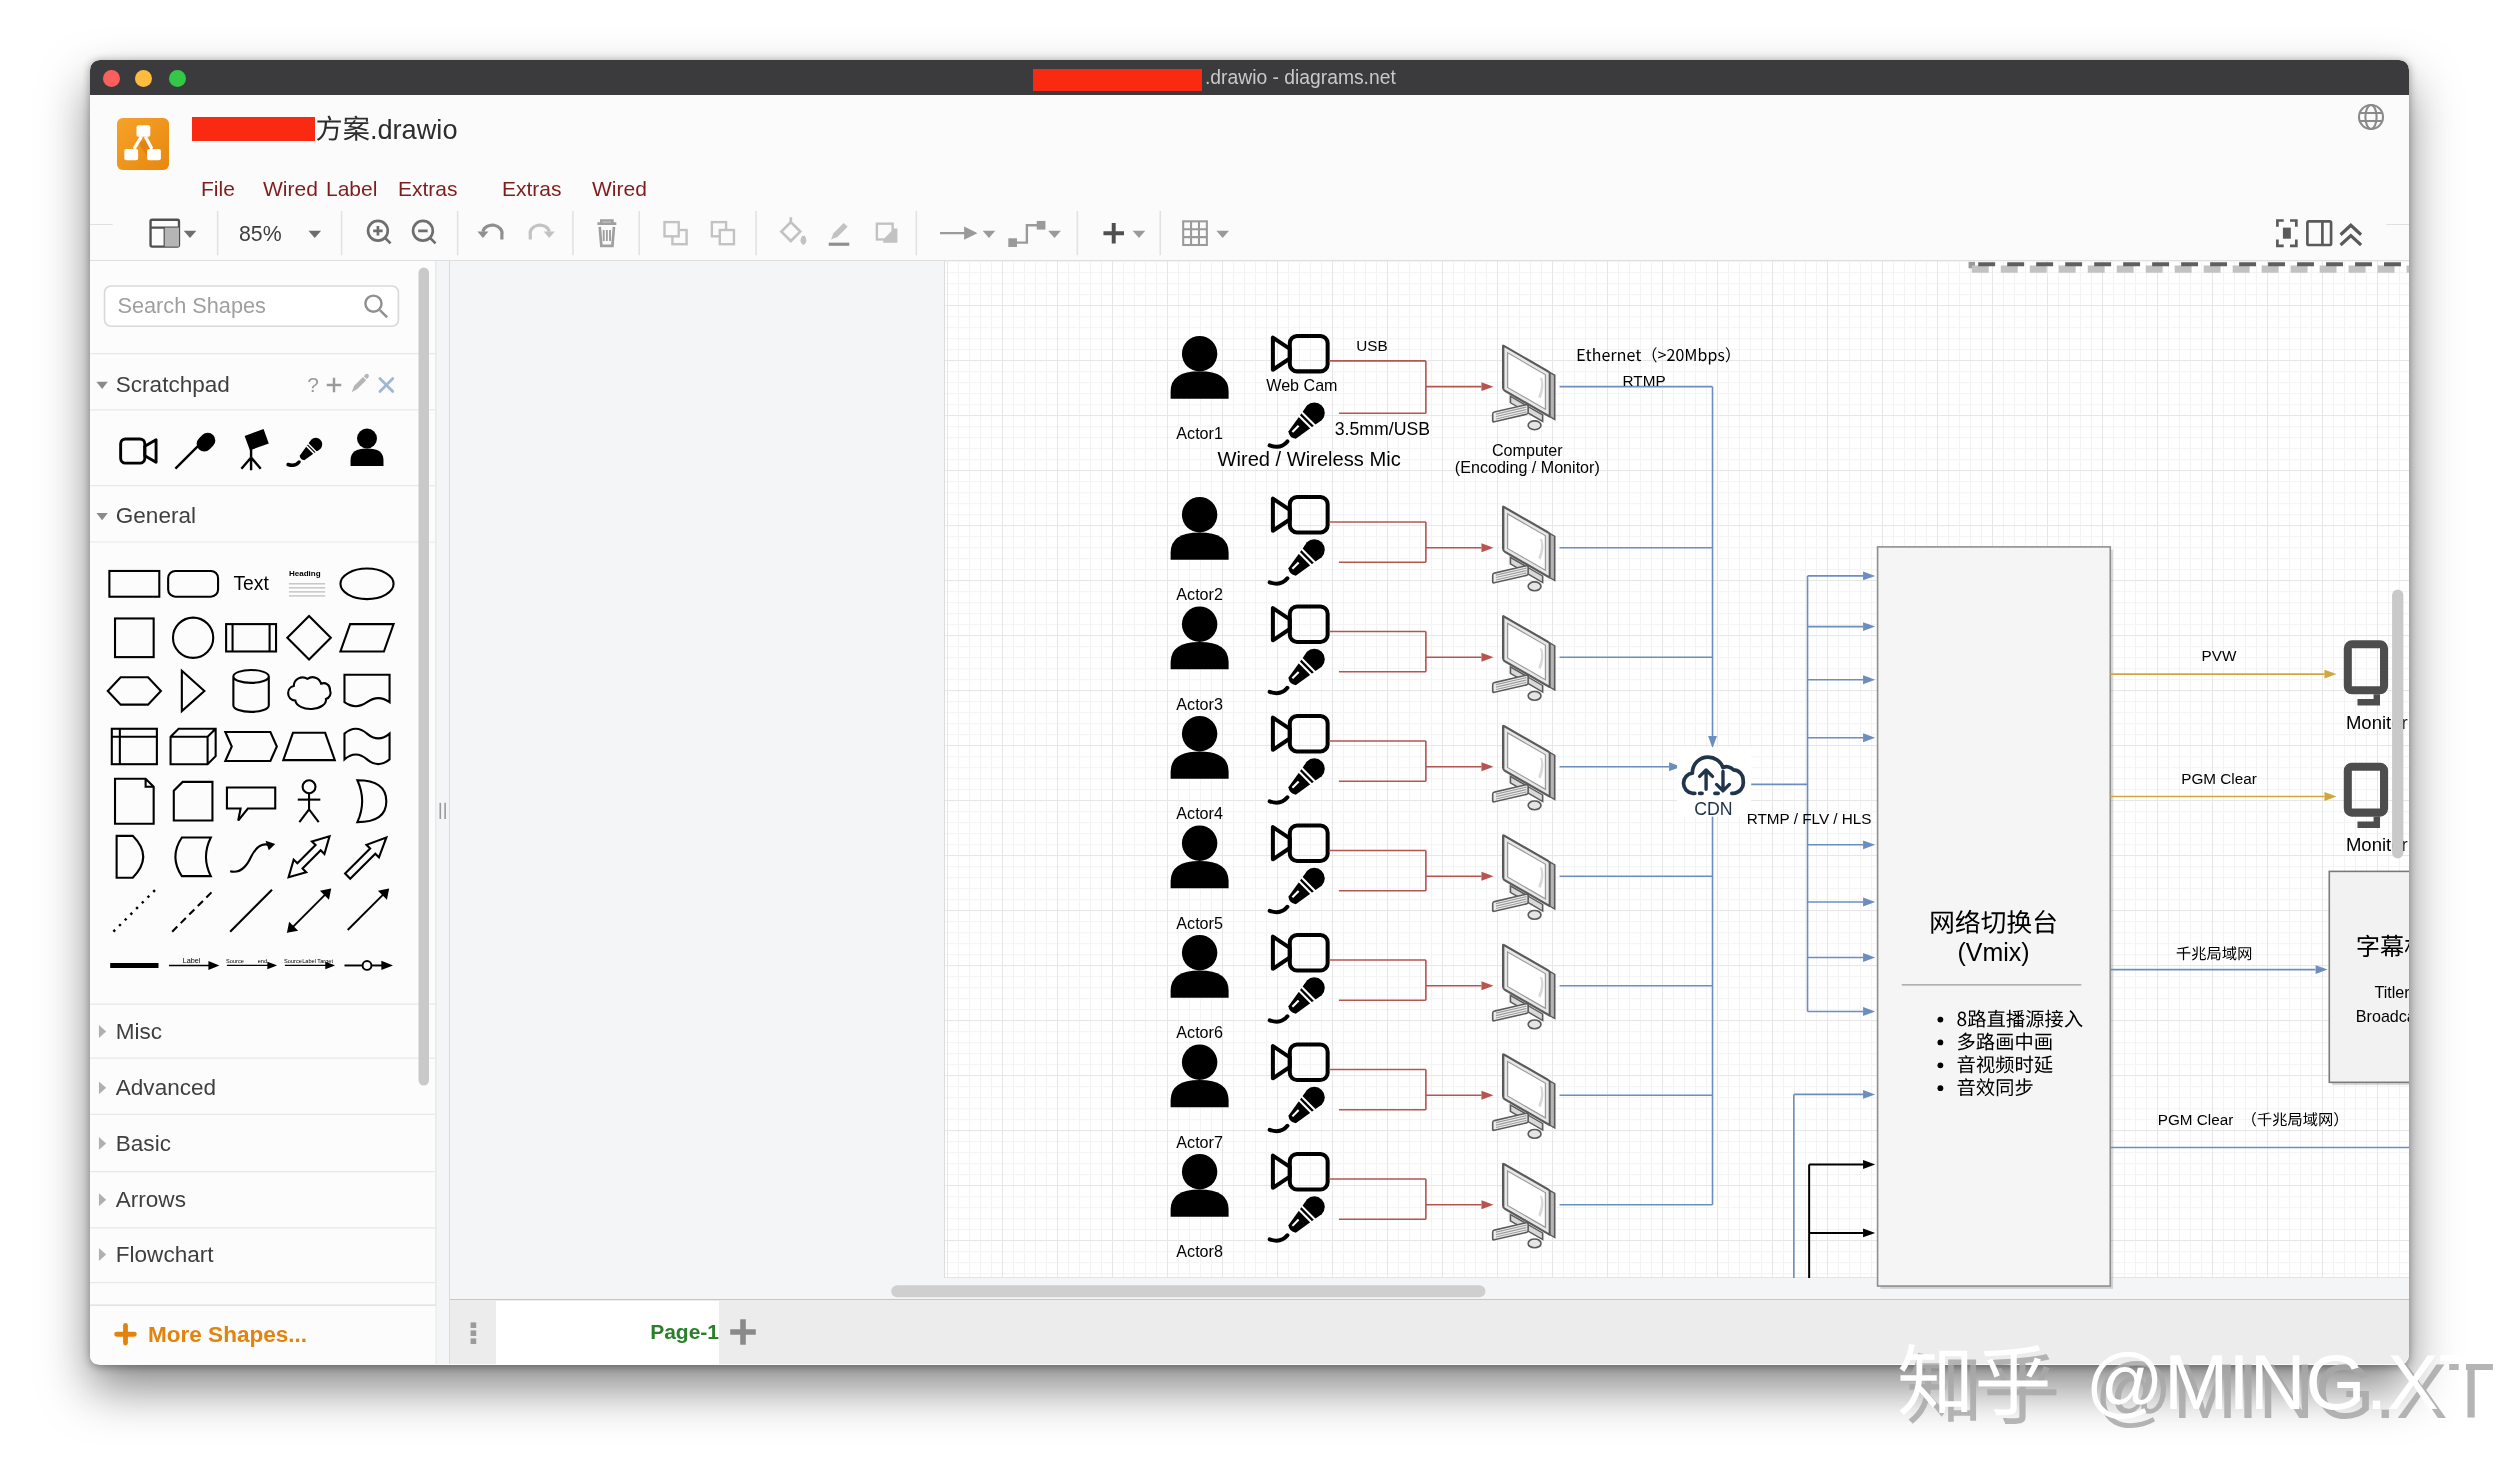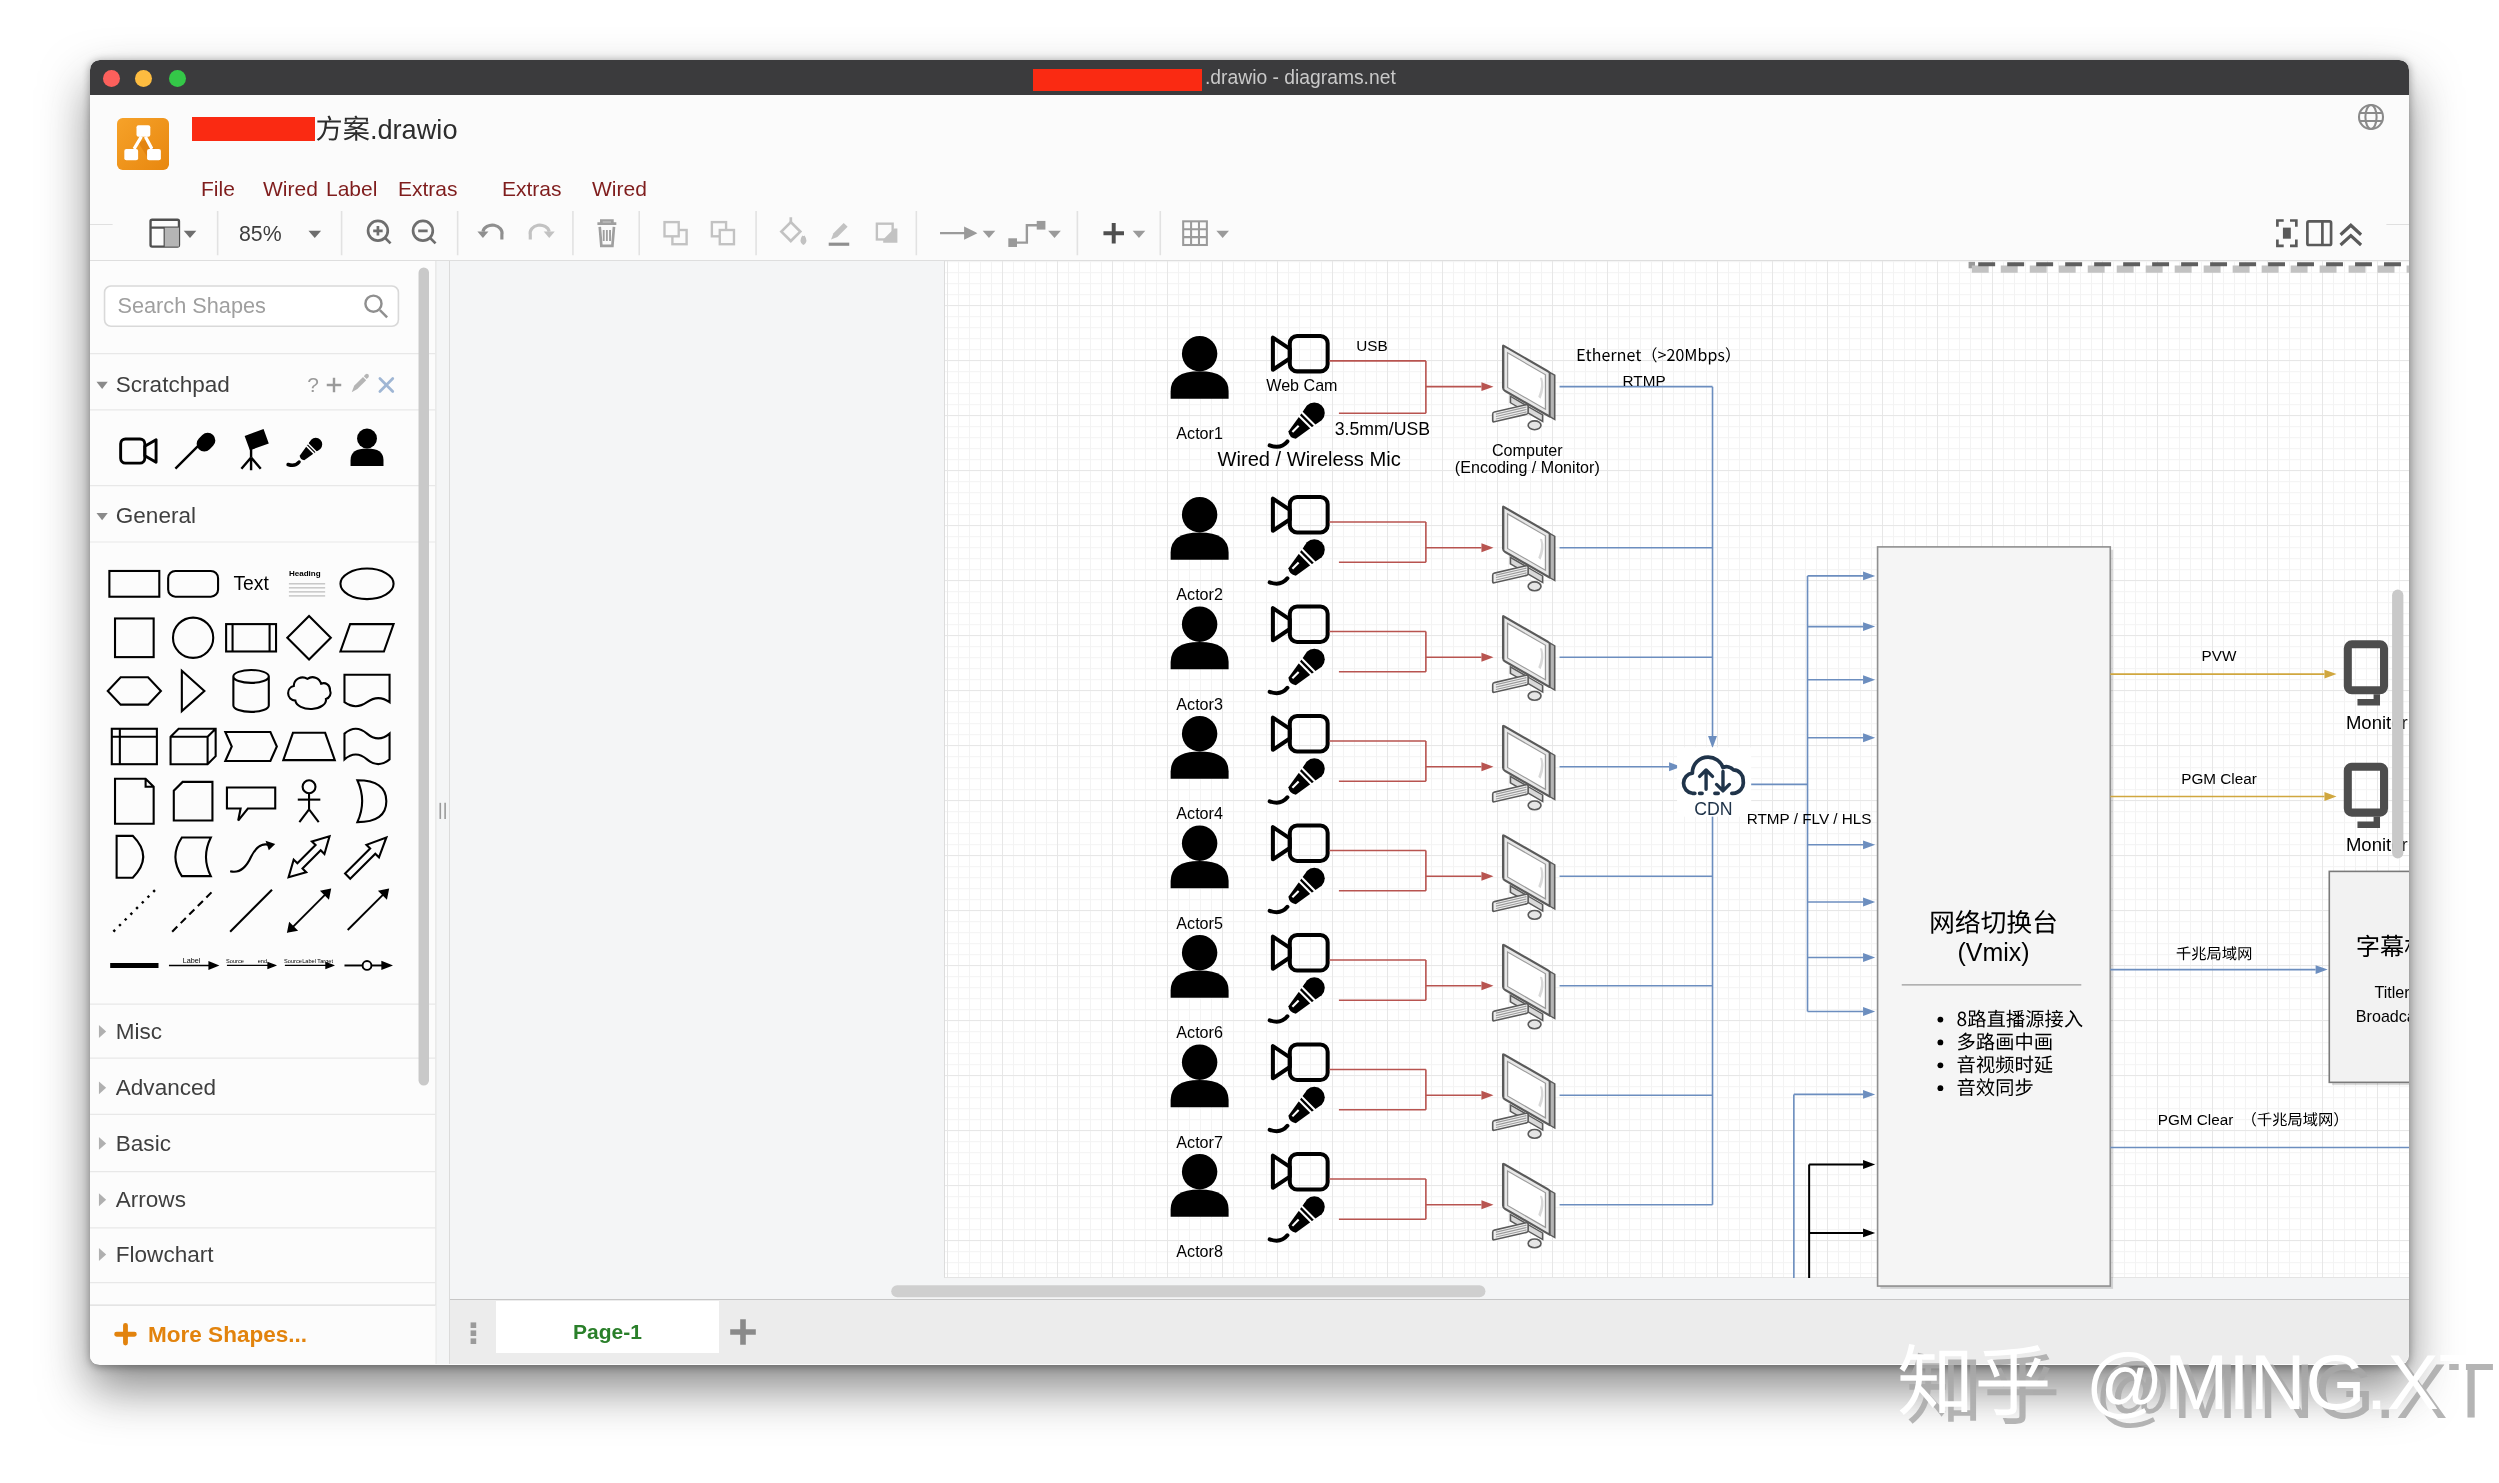--- a/index.html
+++ b/index.html
@@ -16,22 +16,22 @@
 .pagebg { position:absolute; left:494px; top:0; width:1466px; height:1017px; background-color:#fff; border-left:0.8px solid #dcdcdc; border-bottom:0.8px solid #e4e4e4;
   background-image:
    linear-gradient(to right, #e7e7e7 0.8px, transparent 0.8px),
    linear-gradient(to bottom, #e7e7e7 0.8px, transparent 0.8px),
    linear-gradient(to right, #f3f3f3 0.8px, transparent 0.8px),
    linear-gradient(to bottom, #f3f3f3 0.8px, transparent 0.8px);
   background-size: 55px 55px, 55px 55px, 11px 11px, 11px 11px;
   background-position: 2px 0px, 0px 44px, 2px 0px, 0px 0.2px; }
 svg.diagram { position:absolute; left:0; top:0; }
 .footer { position:absolute; left:360px; top:1239px; width:1959px; height:65px; background:#ececec; border-top:0.8px solid #c6c6c6; border-radius:0 0 9.7px 0; }
-.tab { position:absolute; left:46px; top:0.8px; width:223px; height:52px; background:#fff; color:#2a7f2a; font-weight:bold;
-  font-size:21px; text-align:center; line-height:61px; }
+.tab { position:absolute; left:46px; top:0.8px; width:223px; height:64px; background:#fff; color:#2a7f2a; font-weight:bold;
+  font-size:21px; text-align:right; line-height:61px; }
 .wm { position:absolute; left:1897px; top:1346px; z-index:50; }
 </style></head><body>
 <div class="window">
   <div class="titlebar">
     <div class="light" style="left:13.3px;background:#fc605c"></div>
     <div class="light" style="left:45px;background:#fdbc40"></div>
     <div class="light" style="left:79px;background:#34c748"></div>
     <div class="redact" style="left:943px;top:8.9px;width:169px;height:22.5px"></div>
     <div class="titletext" style="left:1115px">.drawio - diagrams.net</div>
   </div>

